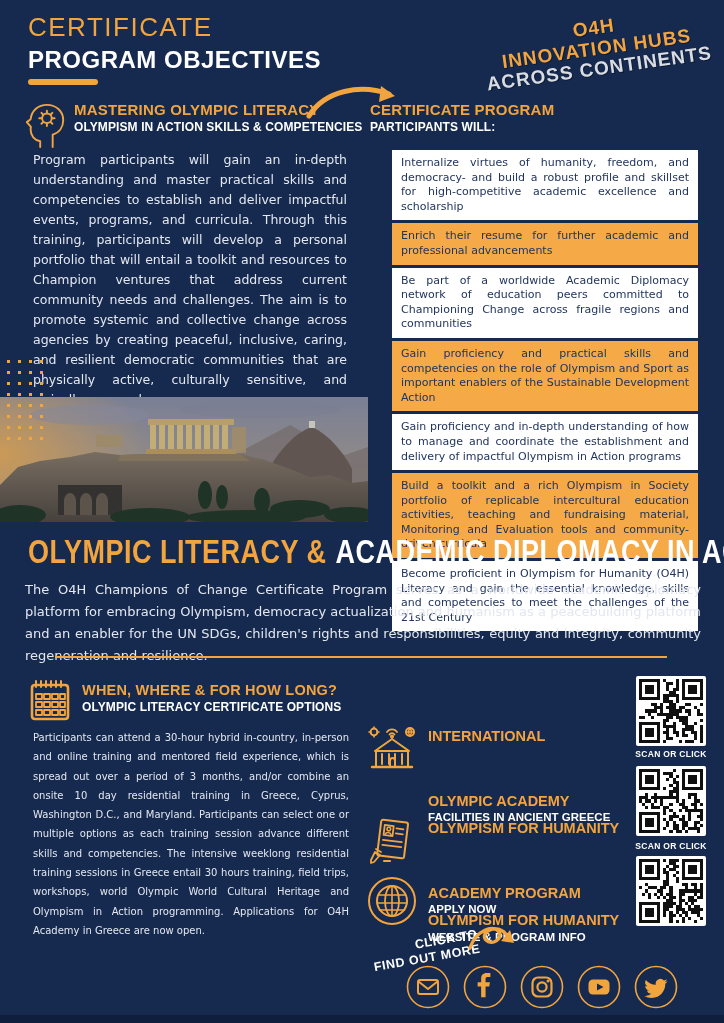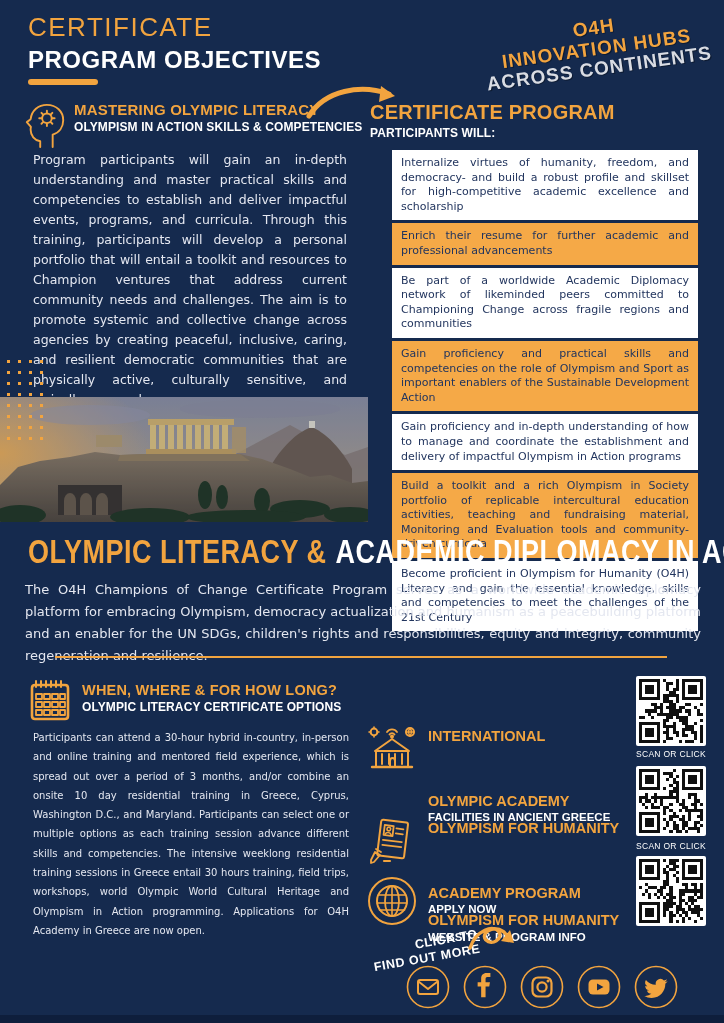--- a/index.html
+++ b/index.html
@@ -62,21 +62,21 @@
   
   .link-item{position:absolute;display:flex;align-items:center;gap:10px;}
   .link-item .txt .t1{color:var(--accent);font-size:14.5px;font-weight:800;line-height:1.15;margin-top:48px;}
   .link-item .txt .sub{color:var(--white);font-size:11.5px;font-weight:800;margin-top:2px;}
   .li-1{left:366px;top:680px;}
   .li-2{left:366px;top:772px;}
   .li-3{left:366px;top:864px;}
   .qr{position:absolute;left:636px;width:70px;height:70px;background:var(--white);padding:3px;border-radius:2px;}
   .qr svg{width:100%;height:100%;display:block;}
   .qr-label{position:absolute;left:630px;width:82px;text-align:center;color:var(--white);
-    font-size:8.5px;font-weight:400;letter-spacing:.3px;}
+    font-size:8.5px;font-weight:700;letter-spacing:.3px;}
   .qr1{top:676px;} .lab1{top:749px;}
   .qr2{top:766px;} .lab2{top:841px;}
   .qr3{top:856px;}
 
   
   .cta{position:absolute;left:372px;top:936px;transform:rotate(-10deg);text-align:right;color:var(--white);
      font-weight:800;font-size:12.5px;line-height:15px;letter-spacing:.6px;}
   .squiggle{position:absolute;left:466px;top:922px;}
   .socials{position:absolute;left:406px;top:965px;display:flex;gap:13px;}
   .soc{width:44px;height:44px;}
@@ -195,29 +195,29 @@
 
   <div class="arrow-curve">
     <svg width="104" height="38" viewBox="0 0 104 38">
       <path d="M6 34 C22 8 58 2 86 12" fill="none" stroke="#F2A43F" stroke-width="5" stroke-linecap="round"></path>
       <path d="M78 4 L92 14 L76 20 Z" fill="#F2A43F"></path>
     </svg>
   </div>
 
   <div class="sec-head right-head">
     <div class="txt">
-      <div class="h1" style="font-size:20px">CERTIFICATE PROGRAM</div>
+      <div class="h1" style="font-size:15px">CERTIFICATE PROGRAM</div>
       <div class="h2">PARTICIPANTS WILL:</div>
     </div>
   </div>
 
   <div class="obj-list">
     <div class="obj white">Internalize virtues of humanity, freedom, and democracy- and build a robust profile and skillset for high-competitive academic excellence and scholarship</div>
     <div class="obj orange">Enrich their resume for further academic and professional advancements</div>
-    <div class="obj white">Be part of a worldwide Academic Diplomacy network of likeminded peers committed to Championing Change across fragile regions and communities</div>
+    <div class="obj white">Be part of a worldwide Academic Diplomacy network of education peers committed to Championing Change across fragile regions and communities</div>
     <div class="obj orange">Gain proficiency and practical skills and competencies on the role of Olympism and Sport as important enablers of the Sustainable Development Action</div>
     <div class="obj white">Gain proficiency and in-depth understanding of how to manage and coordinate the establishment and delivery of impactful Olympism in Action programs</div>
     <div class="obj orange">Build a toolkit and a rich Olympism in Society portfolio of replicable intercultural education activities, teaching and fundraising material, Monitoring and Evaluation tools and community-driven curricula</div>
     <div class="obj white">Become proficient in Olympism for Humanity (O4H) Literacy and gain the essential knowledge, skills and competencies to meet the challenges of the 21st Century</div>
   </div>
 
   <h1 class="banner-title"><span class="accent">OLYMPIC LITERACY &amp;</span><span class="rest">ACADEMIC DIPLOMACY IN ACTION</span></h1>
   <p class="banner-para">The O4H Champions of Change Certificate Program serves as a worldwide academic diplomacy platform for embracing Olympism, democracy actualization and humanism as a peacebuilding platform and an enabler for the UN SDGs, children's rights and responsibilities, equity and integrity, community regeneration and resilience.</p>
   <div class="divider"></div>
 

